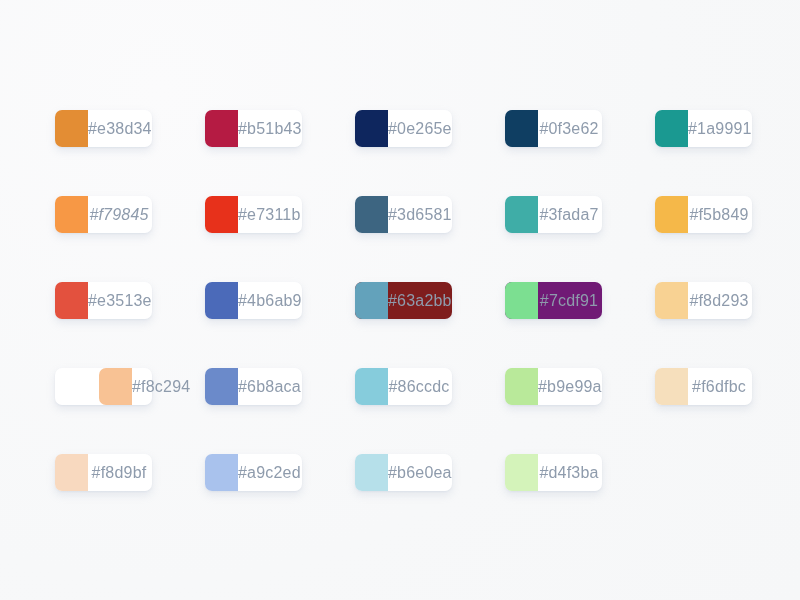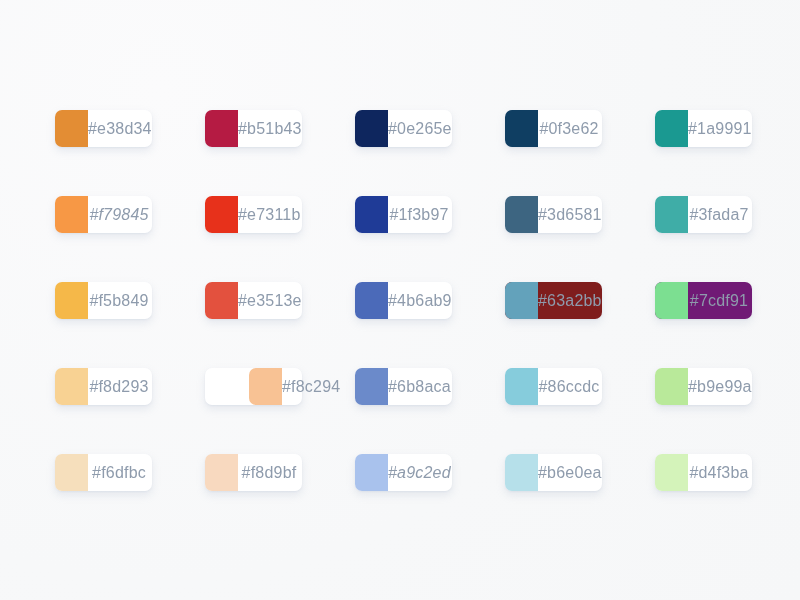--- a/index.html
+++ b/index.html
@@ -123,28 +123,20 @@
     <div>
       <div class="swatch-card" style="background: rgb(255, 255, 255);">
         <div class="swatch-chip" style="background-color: rgb(231, 49, 27);"></div>
         <div class="swatch-label-wrap">
           <span class="swatch-label" style="color: rgb(142, 155, 172);">#e7311b</span>
         </div>
       </div>
     </div>
     <div>
       <div class="swatch-card" style="background: rgb(255, 255, 255);">
-        <div class="swatch-chip" style="background-color: rgb(31, 59, 151);"></div>
-        <div class="swatch-label-wrap">
-          <span class="swatch-label" style="color: rgb(142, 155, 172);">#1f3b97</span>
-        </div>
-      </div>
-    </div>
-    <div>
-      <div class="swatch-card" style="background: rgb(255, 255, 255);">
         <div class="swatch-chip" style="background-color: rgb(61, 101, 129);"></div>
         <div class="swatch-label-wrap">
           <span class="swatch-label" style="color: rgb(142, 155, 172);">#3d6581</span>
         </div>
       </div>
     </div>
     <div>
       <div class="swatch-card" style="background: rgb(255, 255, 255);">
         <div class="swatch-chip" style="background-color: rgb(63, 173, 167);"></div>
         <div class="swatch-label-wrap">
@@ -245,21 +237,21 @@
         <div class="swatch-chip" style="background-color: rgb(248, 217, 191);"></div>
         <div class="swatch-label-wrap">
           <span class="swatch-label" style="color: rgb(142, 155, 172);">#f8d9bf</span>
         </div>
       </div>
     </div>
     <div>
       <div class="swatch-card" style="background: rgb(255, 255, 255);">
         <div class="swatch-chip" style="background-color: rgb(169, 194, 237);"></div>
         <div class="swatch-label-wrap">
-          <span class="swatch-label" style="color: rgb(142, 155, 172); font-style: italic;">#a9c2ed</span>
+          <span class="swatch-label" style="color: rgb(142, 155, 172);">#a9c2ed</span>
         </div>
       </div>
     </div>
     <div>
       <div class="swatch-card" style="background: rgb(255, 255, 255);">
         <div class="swatch-chip" style="background-color: rgb(182, 224, 234);"></div>
         <div class="swatch-label-wrap">
           <span class="swatch-label" style="color: rgb(142, 155, 172);">#b6e0ea</span>
         </div>
       </div>

